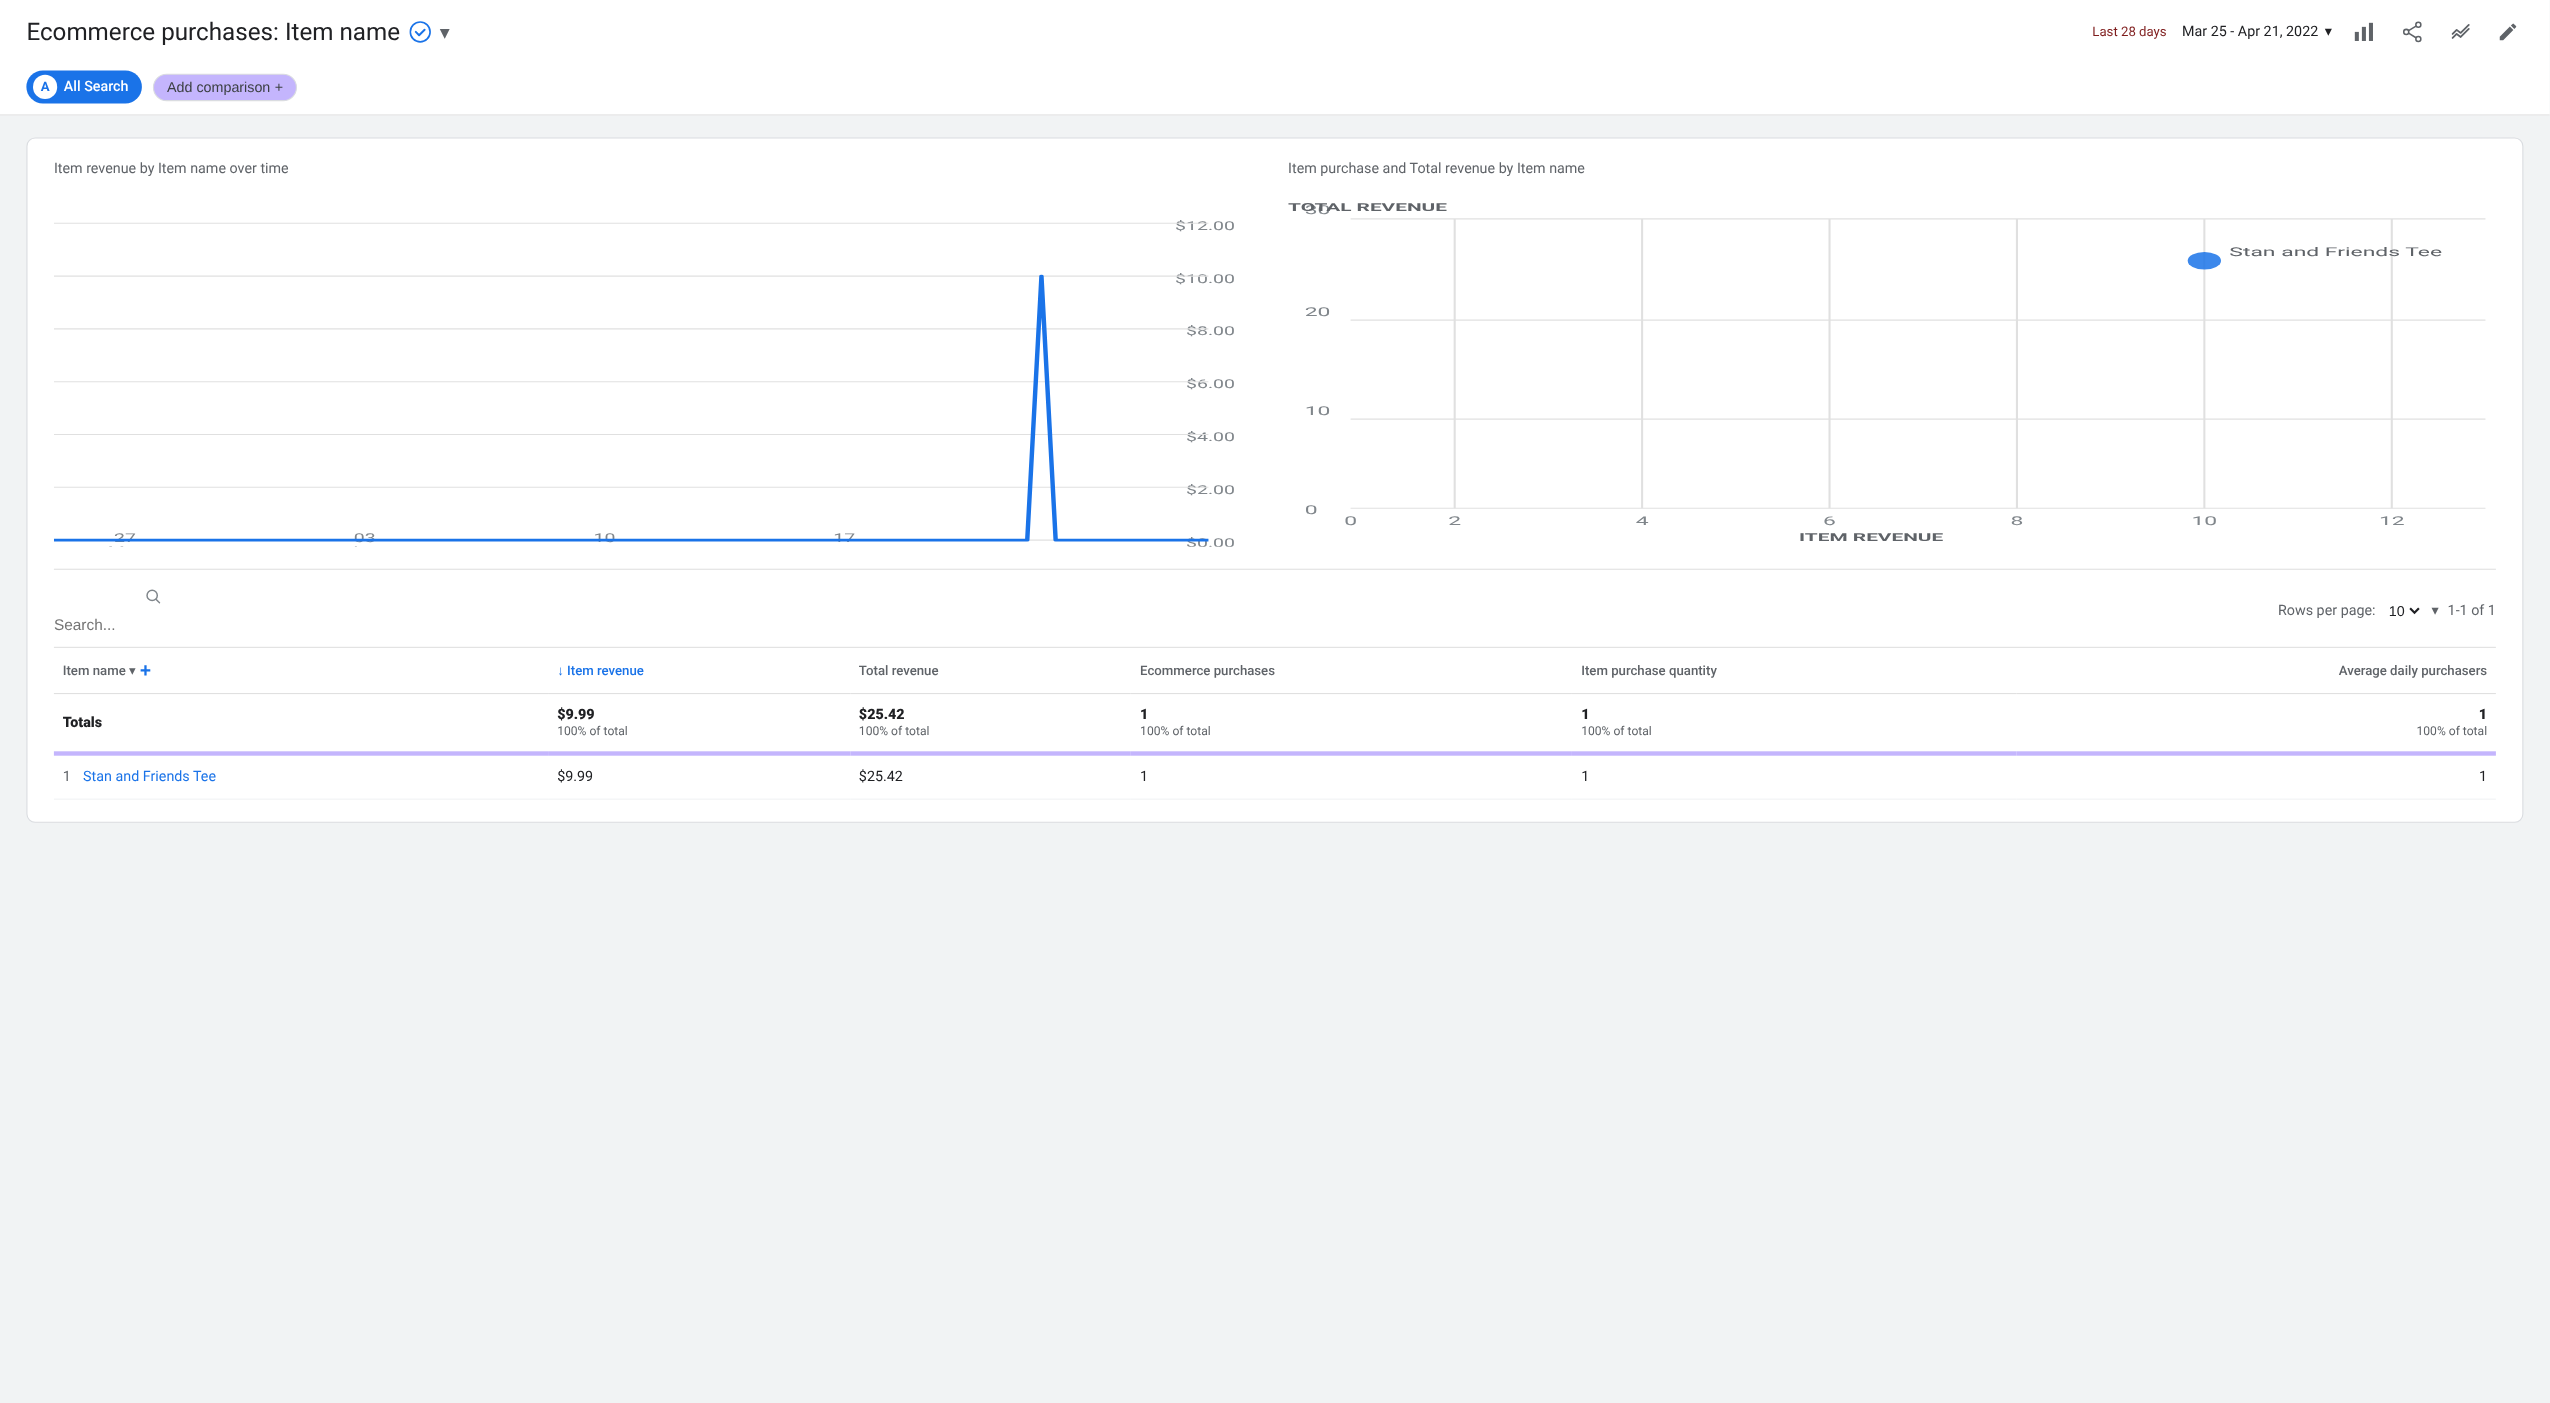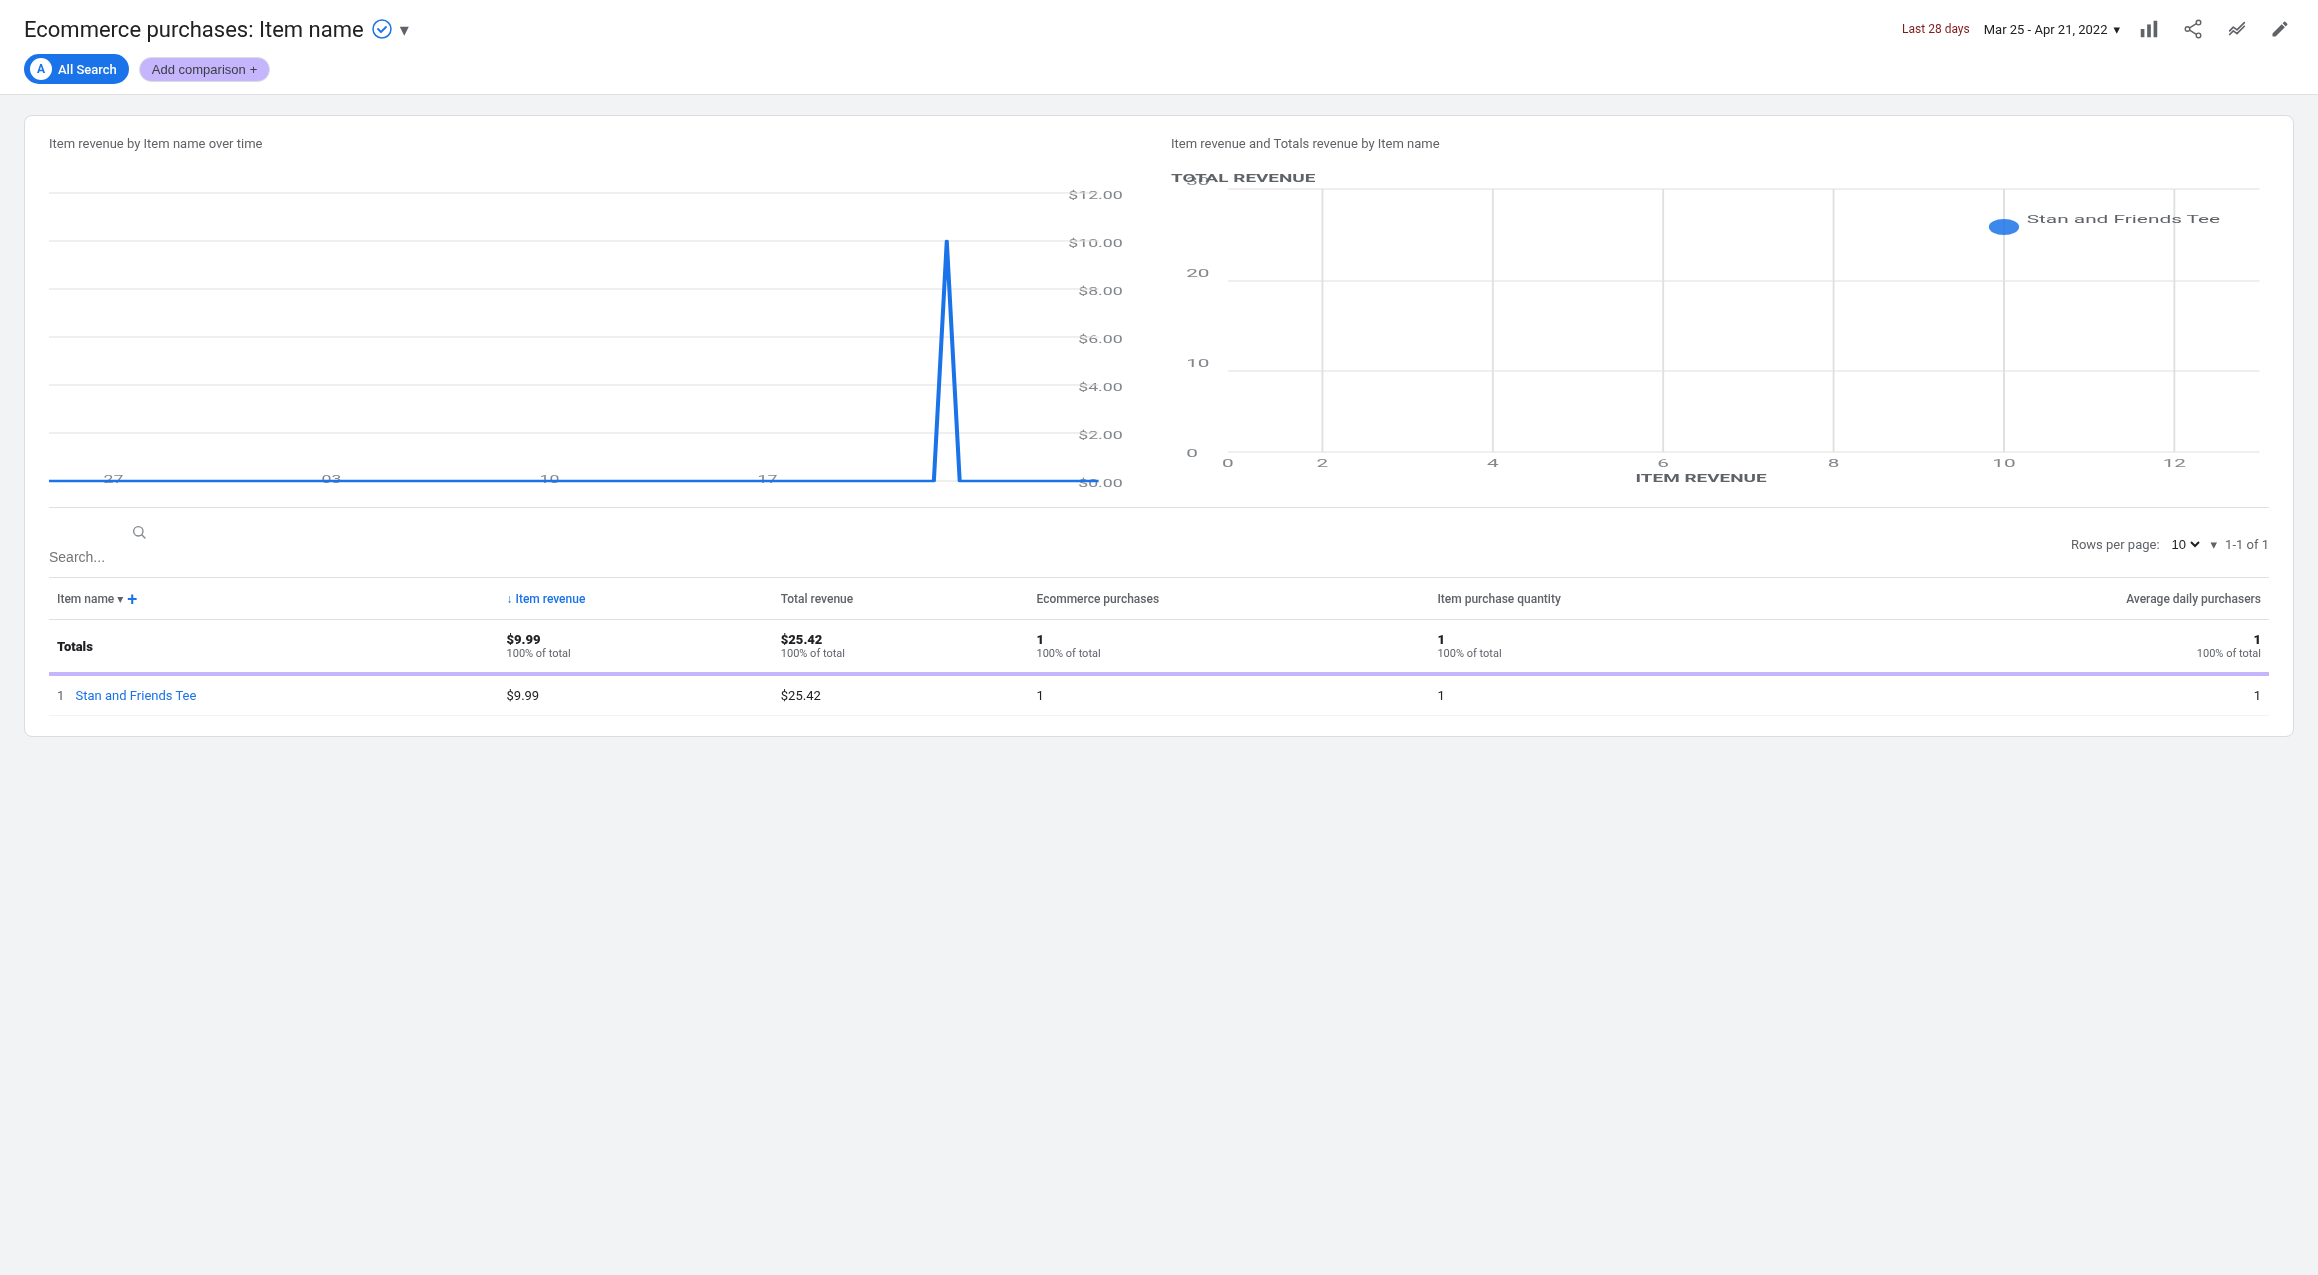--- a/index.html
+++ b/index.html
@@ -11,21 +11,21 @@
     }
     .header {
       background: #fff;
       padding: 14px 24px 10px 24px;
       border-bottom: 1px solid #e0e0e0;
     }
     .header-top {
       display: flex;
       align-items: center;
       justify-content: space-between;
-      margin-bottom: 10px;
+      margin-bottom: 20px;
     }
     .header-title {
       display: flex;
       align-items: center;
       gap: 8px;
       font-size: 22px;
       font-weight: 400;
       color: #202124;
     }
     .title-check-icon {
@@ -333,21 +333,21 @@
             <text x="175" y="328" font-size="11" fill="#80868b" text-anchor="middle">Apr</text>
             <text x="310" y="316" font-size="11" fill="#80868b" text-anchor="middle">10</text>
             <text x="445" y="316" font-size="11" fill="#80868b" text-anchor="middle">17</text>
 
             <polyline points="0,314 50,314 100,314 150,314 200,314 250,314 300,314 350,314 400,314 450,314 500,314 530,314 548,314 556,74 564,314 580,314 610,314 650,314" fill="none" stroke="#1a73e8" stroke-width="2.5" stroke-linejoin="round"></polyline>
           </svg>
         </div>
       </div>
 
       <div class="chart-section">
-        <div class="chart-title">Item revenue and Totals revenue by Item name</div>
+        <div class="chart-title">Item purchase and Total revenue by Item name</div>
         <div class="scatter-chart-area">
           <svg width="100%" height="320" viewBox="0 0 580 320" preserveAspectRatio="none">
 
             <text x="8" y="18" font-size="11" fill="#80868b">30</text>
             <text x="8" y="110" font-size="11" fill="#80868b">20</text>
             <text x="8" y="200" font-size="11" fill="#80868b">10</text>
             <text x="8" y="290" font-size="11" fill="#80868b">0</text>
             <text x="0" y="15" font-size="10" fill="#5f6368" font-weight="bold">TOTAL REVENUE</text>
 
             <line x1="30" y1="22" x2="575" y2="22" stroke="#e0e0e0" stroke-width="1"></line>

